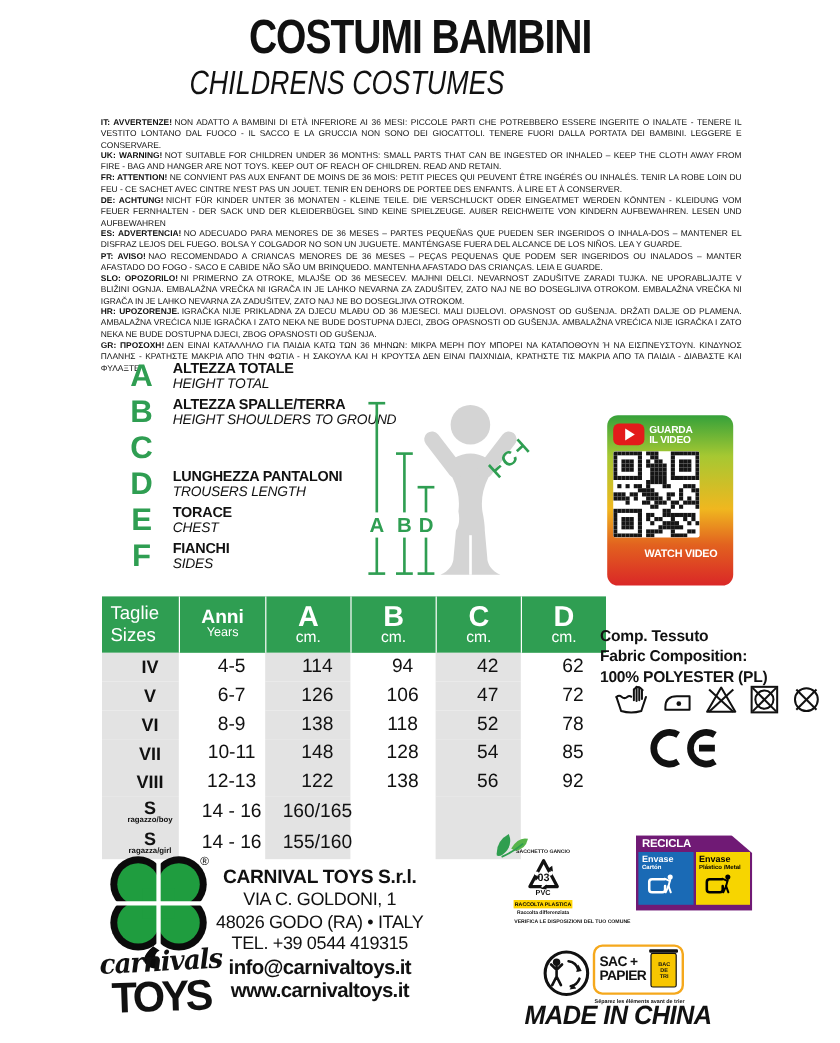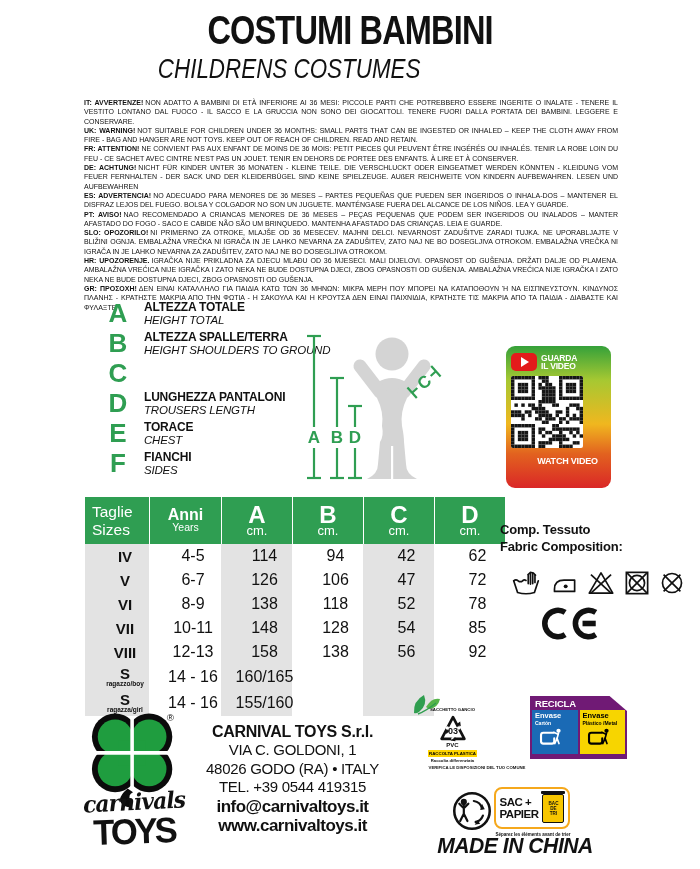--- a/index.html
+++ b/index.html
@@ -66,21 +66,21 @@
   .care-row{position:absolute;left:502px;top:569px;width:192px;display:flex;justify-content:center;align-items:center;gap:3px;}
   .ce-mark{position:absolute;left:538px;top:606px;}
 
   
   .logo{position:absolute;left:83px;top:710px;width:110px;height:155px;}
   .brand1{position:absolute;left:-4px;top:78px;width:110px;text-align:center;
           font-family:"DejaVu Serif",serif;font-style:italic;font-weight:bold;font-size:23px;
           transform:rotate(-3deg) scaleX(.95);letter-spacing:-1px;}
   .brand2{position:absolute;left:-4px;top:102px;width:110px;text-align:center;
           font-weight:bold;font-size:34px;letter-spacing:-3px;transform:rotate(-2deg) scale(1.02,1.05);}
-  .company{position:absolute;left:200px;top:722px;width:185px;text-align:center;}
+  .company{position:absolute;left:174px;top:722px;width:185px;text-align:center;}
   .co-name{font-size:16px;font-weight:bold;line-height:19px;letter-spacing:-.3px;}
   .co-line{font-size:15px;line-height:18.5px;letter-spacing:-.3px;}
   .co-link{font-size:17px;font-weight:bold;line-height:19px;letter-spacing:-.5px;}
 
   
   .rlabel{position:absolute;left:428px;top:703px;width:98px;font-weight:bold;}
   .leaf{position:absolute;left:-16px;top:-10px;}
   .rl-cols{display:flex;}
   .rl-col{width:49px;text-align:center;}
   .rl-title{font-size:4.3px;line-height:4.8px;height:10px;display:flex;align-items:flex-end;justify-content:center;}
@@ -528,21 +528,21 @@
       <div class="cell-size">VII</div>
       <div class="cell-num">10-11</div>
       <div class="cell-num">148</div>
       <div class="cell-num">128</div>
       <div class="cell-num">54</div>
       <div class="cell-num">85</div>
     </div>
     <div class="trow">
       <div class="cell-size">VIII</div>
       <div class="cell-num">12-13</div>
-      <div class="cell-num">158</div>
+      <div class="cell-num">122</div>
       <div class="cell-num">138</div>
       <div class="cell-num">56</div>
       <div class="cell-num">92</div>
     </div>
     <div class="trow tall">
       <div class="cell-size">
           <span>S</span>
           <span class="cell-sub">ragazzo/boy</span>
         </div>
       <div class="cell-num">14 - 16</div>
@@ -560,20 +560,21 @@
       <div class="cell-num">155/160</div>
       <div class="cell-num"></div>
       <div class="cell-num"></div>
       <div class="cell-num"></div>
     </div>
   </div>
 
   <div class="comp">
     <div>Comp. Tessuto</div>
     <div>Fabric Composition:</div>
+    <div>100% POLYESTER (PL)</div>
   </div>
 
   <div class="care-row">
     <svg width="36" height="28" viewBox="0 0 100 100">
       <g stroke="#111" stroke-width="6" fill="none" stroke-linecap="round">
         <path d="M6,42 L20,84 Q50,93 80,84 L94,42"></path>
         <path d="M6,42 Q14,35 22,42 Q30,49 38,42 Q44,37 50,41"></path>
         <path d="M58,20 L58,52 M66,12 L66,54 M74,14 L74,52 M82,22 L82,48"></path>
         <path d="M58,20 Q70,4 84,22"></path>
       </g>

